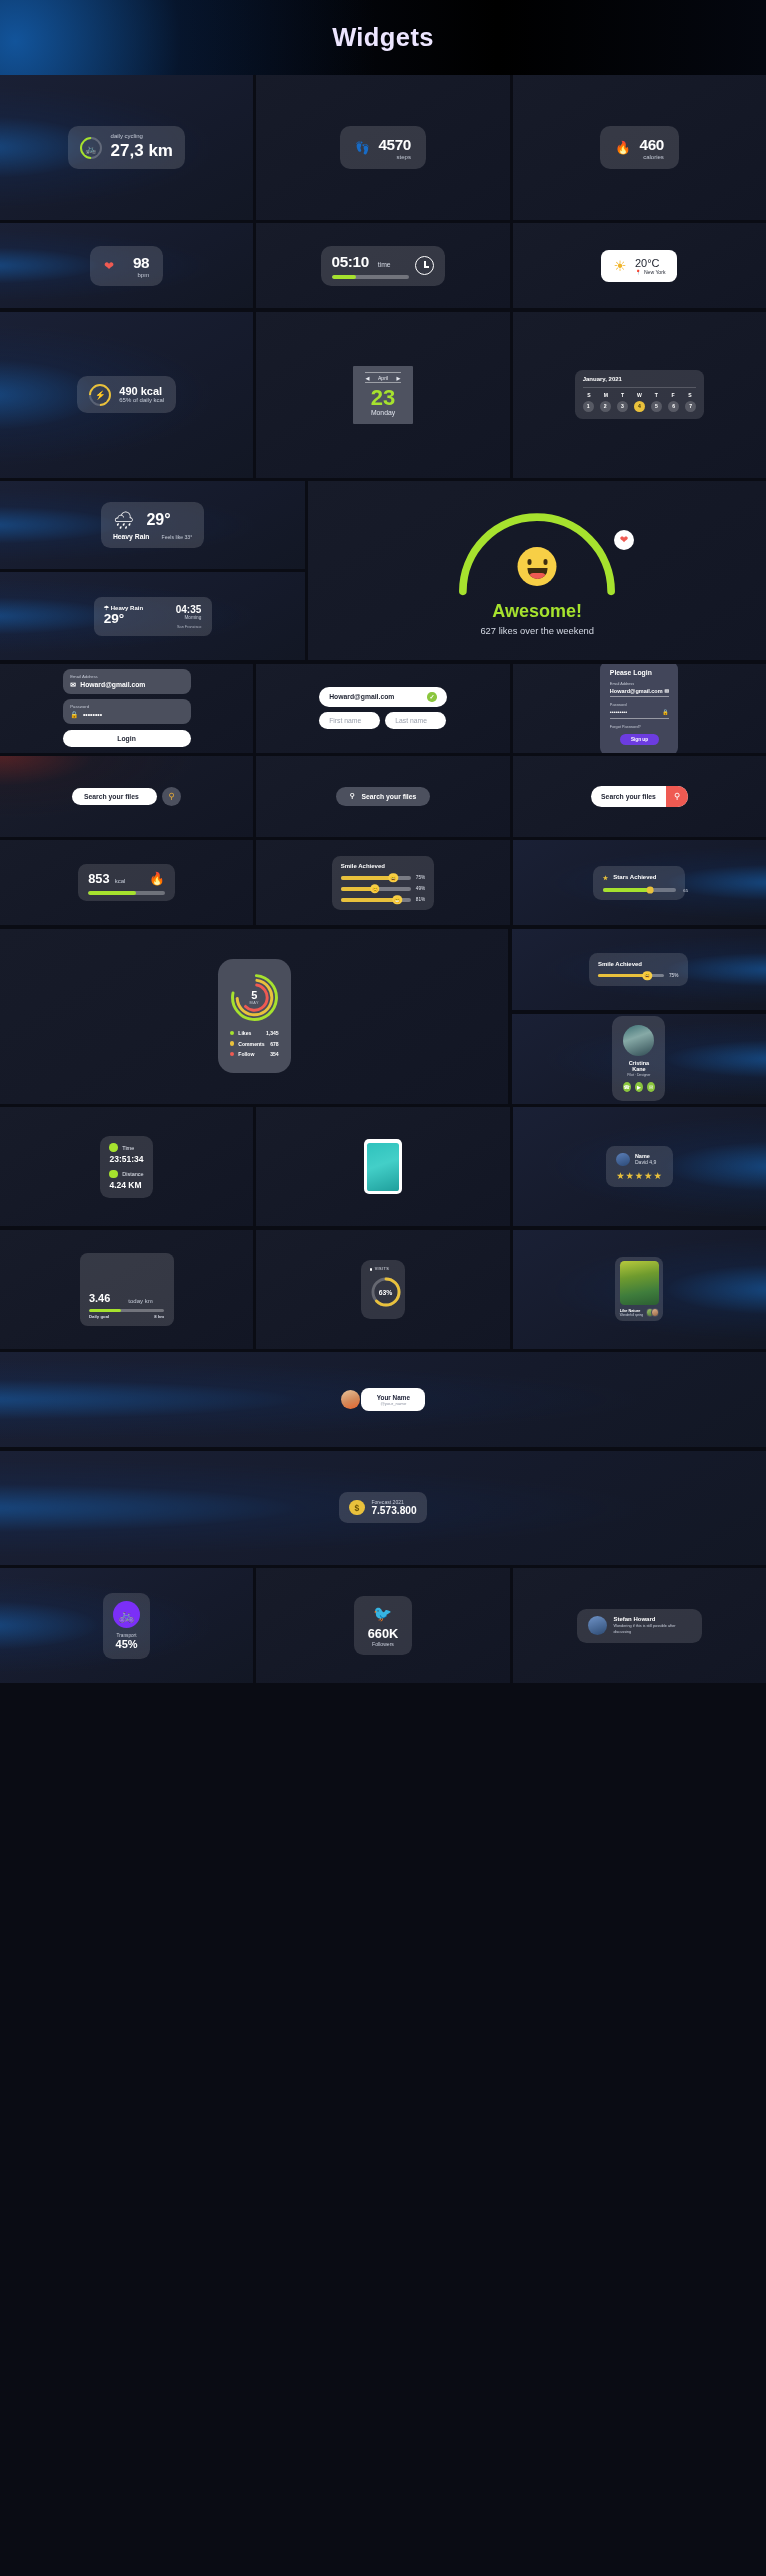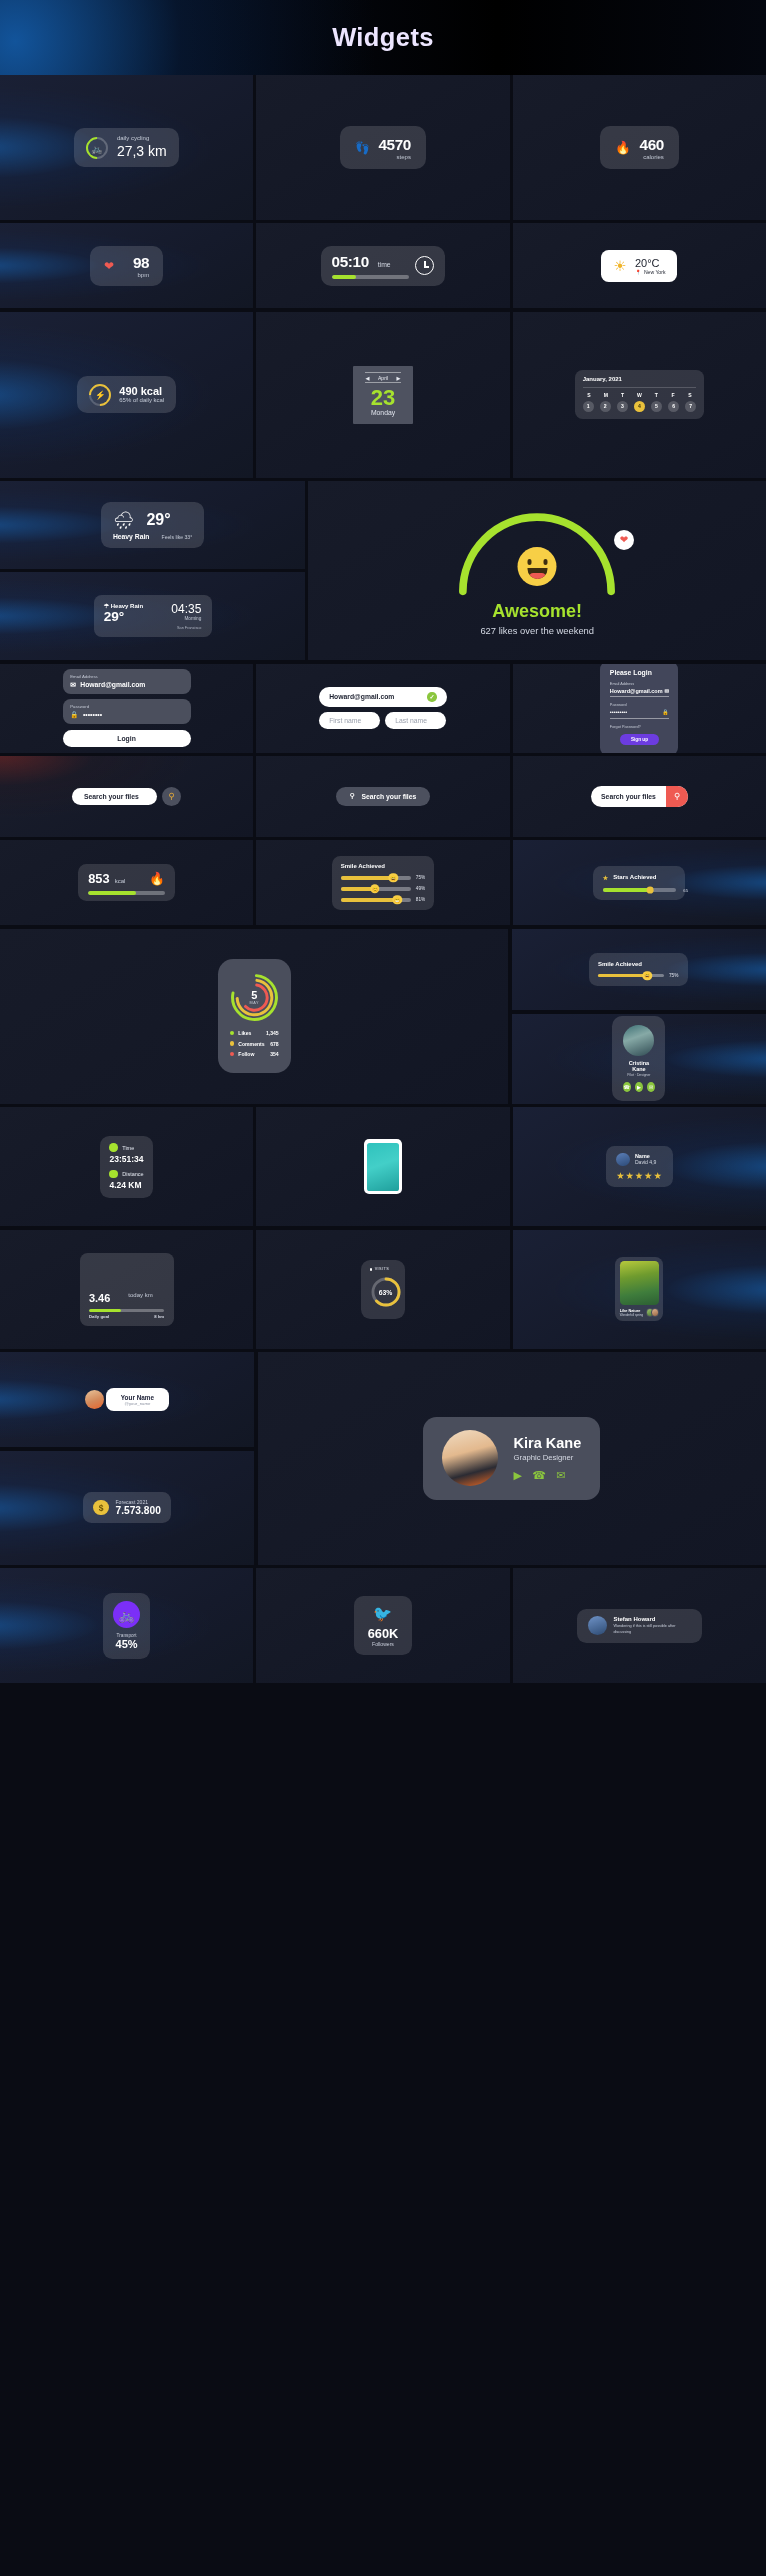--- a/index.html
+++ b/index.html
@@ -63,21 +63,21 @@
   .pill { padding: 7.7px 12px; gap: 8.5px; }
   .ring {
     width: 22px; height: 22px; border-radius: 50%;
     border: 2.6px solid rgba(255,255,255,0.22);
     border-top-color: #a6e22e; border-left-color: #a6e22e;
     display: flex; align-items: center; justify-content: center;
     transform: rotate(-45deg);
   }
   .ring > * { transform: rotate(45deg); }
   .metric-lbl { font-size: 6px; color: #c6ccd8; line-height: 1.3; }
-  .metric-val { font-size: 14px; font-weight: 400; line-height: 1.2; }
+  .metric-val { font-size: 17px; font-weight: 700; line-height: 1.2; }
 
   .big-num { font-size: 15.3px; font-weight: 700; letter-spacing: -0.4px; }
   .sub-num { font-size: 6px; color: #c2c8d4; text-align: right; }
 
   
   .bar { height: 3.4px; border-radius: 2.6px; background: rgba(255,255,255,0.3); overflow: hidden; }
   .bar > i { display: block; height: 100%; background: #a6e22e; border-radius: 2.6px; }
 
   
   .white-card {
@@ -209,21 +209,21 @@
 
   .rate-card { background: rgba(255,255,255,0.13); border-radius: 8.5px; padding: 6.8px 10.2px; }
   .rate-top { display: flex; align-items: center; gap: 5.1px; }
   .rate-av { width: 13.6px; height: 13.6px; border-radius: 50%;
              background: linear-gradient(160deg,#5b7fb8,#2c4a77); }
   .rate-n { font-size: 5.5px; font-weight: 700; color: #fff; }
   .rate-s { font-size: 5.1px; color: #d3d8e2; }
   .stars { margin-top: 3.4px; font-size: 9.4px; color: #e9c13c; letter-spacing: 0.9px; }
 
   .km-card { background: rgba(255,255,255,0.14); border-radius: 7.7px; padding: 6.8px 9.4px; width: 94px; }
-  .km-top { display: flex; align-items: flex-start; gap: 18px; margin-top: 33px; }
+  .km-top { display: flex; align-items: flex-end; gap: 18px; margin-top: 33px; }
   .km-v { font-size: 11px; font-weight: 800; color: #fff; }
   .km-l { font-size: 6px; color: #c6ccd8; }
   .km-foot { display: flex; justify-content: space-between; font-size: 4.3px; color: #d7dbe5; margin-top: 1.7px; font-weight: 700; }
 
   .visits-card { background: rgba(255,255,255,0.13); border-radius: 9.4px; padding: 7.7px 8.5px 10.2px; width: 44px; }
   .visits-h { font-size: 3.8px; color: #e3e7ef; letter-spacing: 0.4px; display:flex; align-items:center; gap:2.6px; }
   .visits-ring { position: relative; width: 32px; height: 32px; margin: 5.1px auto 0; }
   .visits-pct { position: absolute; inset: 0; display: flex; align-items: center; justify-content: center;
                 font-size: 6.8px; font-weight: 800; color: #fff; }
 
@@ -280,21 +280,21 @@
   .hv-icon { font-size: 17px; color: #fff; }
   .hv-name { font-size: 6.8px; font-weight: 700; color: #fff; }
   .hv-temp { font-size: 16px; font-weight: 800; color: #fff; }
   .hv-feel { font-size: 5.1px; color: #c6ccd8; }
 
   .wide-weather { background: rgba(255,255,255,0.14); border-radius: 7.7px; padding: 6.8px 10.2px;
                   display: flex; justify-content: space-between; width: 118px; }
   .ww-l .n { font-size: 6px; font-weight: 700; color: #fff; }
   .ww-l .t { font-size: 13.6px; font-weight: 800; color: #fff; }
   .ww-r { text-align: right; }
-  .ww-r .time { font-size: 12px; color: #fff; }
+  .ww-r .time { font-size: 10px; color: #fff; font-weight: bold; }
   .ww-r .part { font-size: 4.7px; color: #c6ccd8; }
   .ww-r .city { font-size: 3.8px; color: #aeb4c2; margin-top: 5.1px; }
 
   .kcal-card { background: rgba(255,255,255,0.13); border-radius: 8.5px; padding: 6.8px 10.2px; width: 97px; }
   .kc-top { display: flex; align-items: baseline; gap: 5.1px; }
   .kc-v { font-size: 12.8px; font-weight: 800; color: #fff; }
   .kc-u { font-size: 6px; color: #c6ccd8; }
   .kc-fire { margin-left: auto; font-size: 12.8px; }
 
   .star-card { background: rgba(255,255,255,0.13); border-radius: 8.5px; padding: 7.7px 9.4px; width: 92px; }
@@ -768,34 +768,20 @@
       <div class="cell blue" style="flex:1.2">
         <div class="money-card">
           <div class="coin">$</div>
           <div>
             <div class="money-l">Forecast 2021</div>
             <div class="money-v">7.573.800</div>
           </div>
         </div>
       </div>
     </div>
-    <div class="cell dark" style="flex:2 1 0">
-      <div class="kira-card">
-        <div class="kira-av"></div>
-        <div>
-          <div class="kira-n">Kira Kane</div>
-          <div class="kira-r">Graphic Designer</div>
-          <div class="kira-ic">
-            <span>▶</span>
-            <span>☎</span>
-            <span>✉</span>
-          </div>
-        </div>
-      </div>
-    </div>
   </div>
 
   <div class="row" style="height:115px;margin-bottom:0">
     <div class="cell blue">
       <div class="transport-card">
         <div class="tp-ring">🚲</div>
         <div class="tp-l">Transport</div>
         <div class="tp-v">45%</div>
       </div>
     </div>

